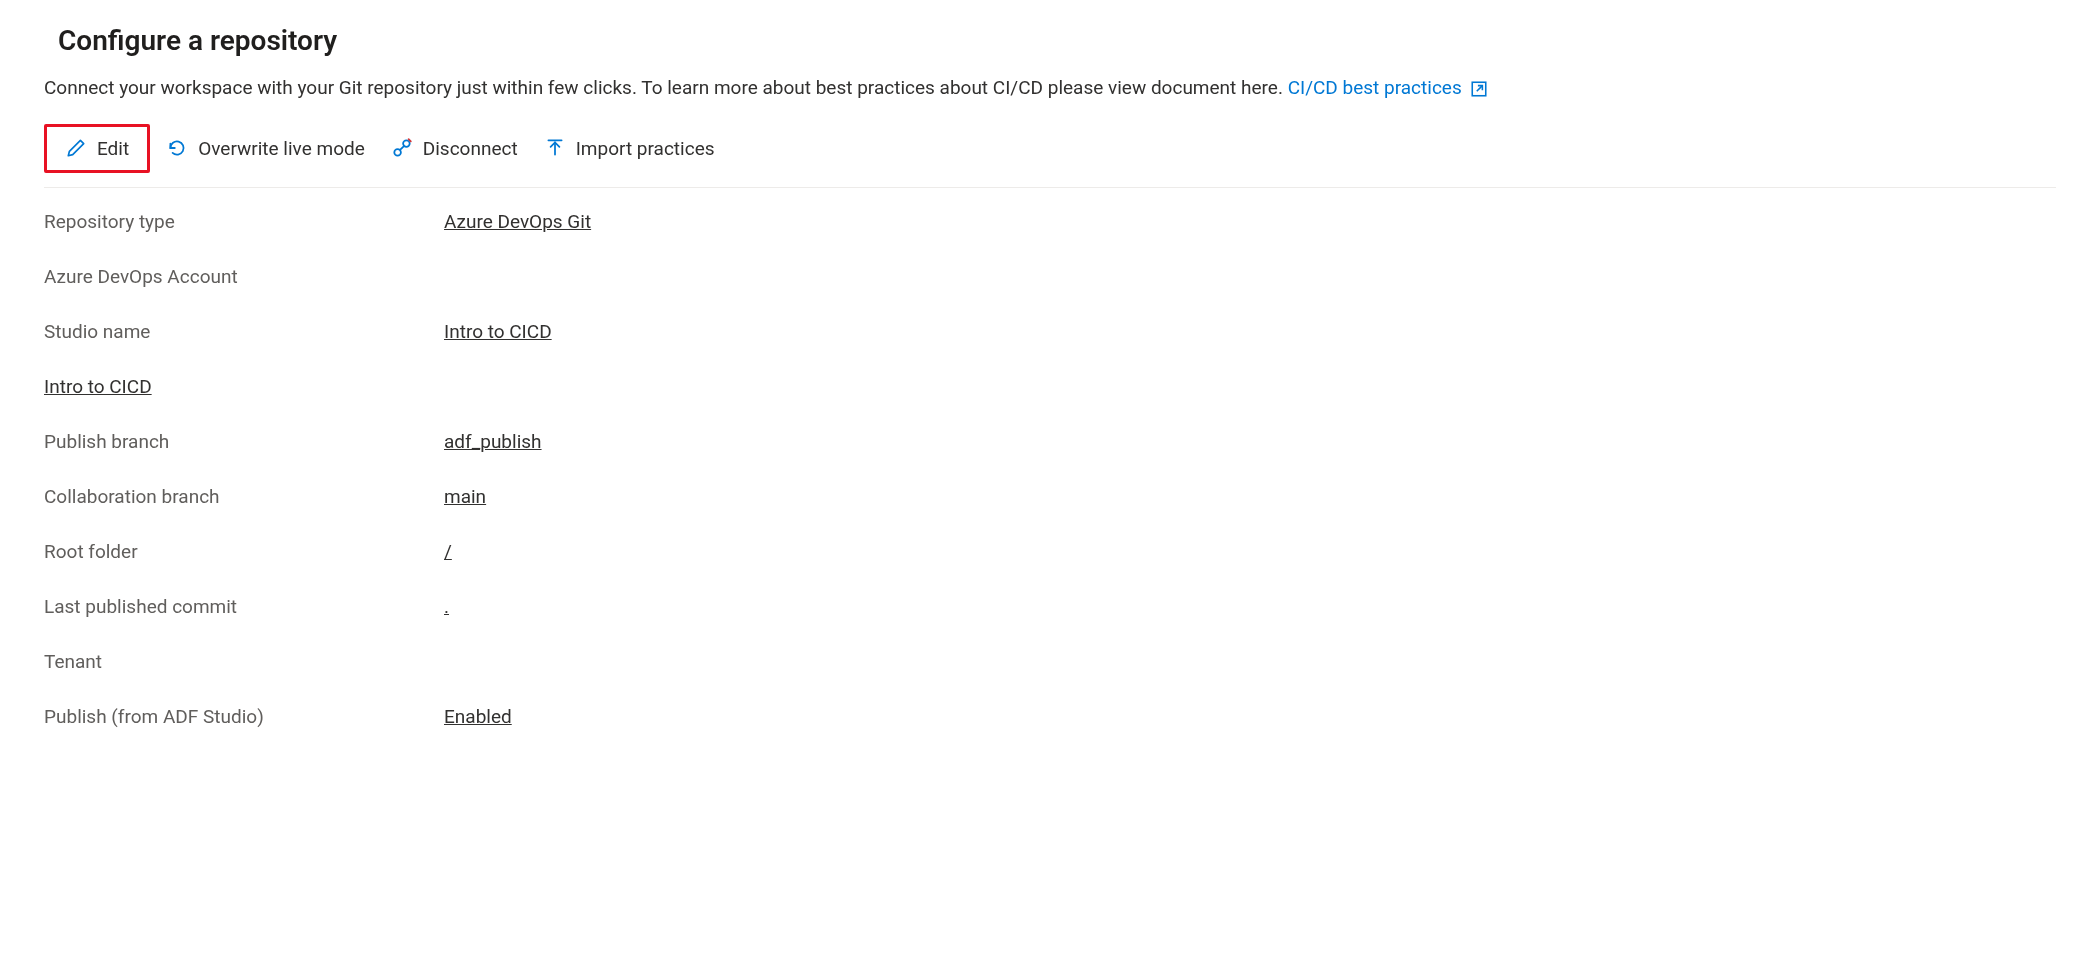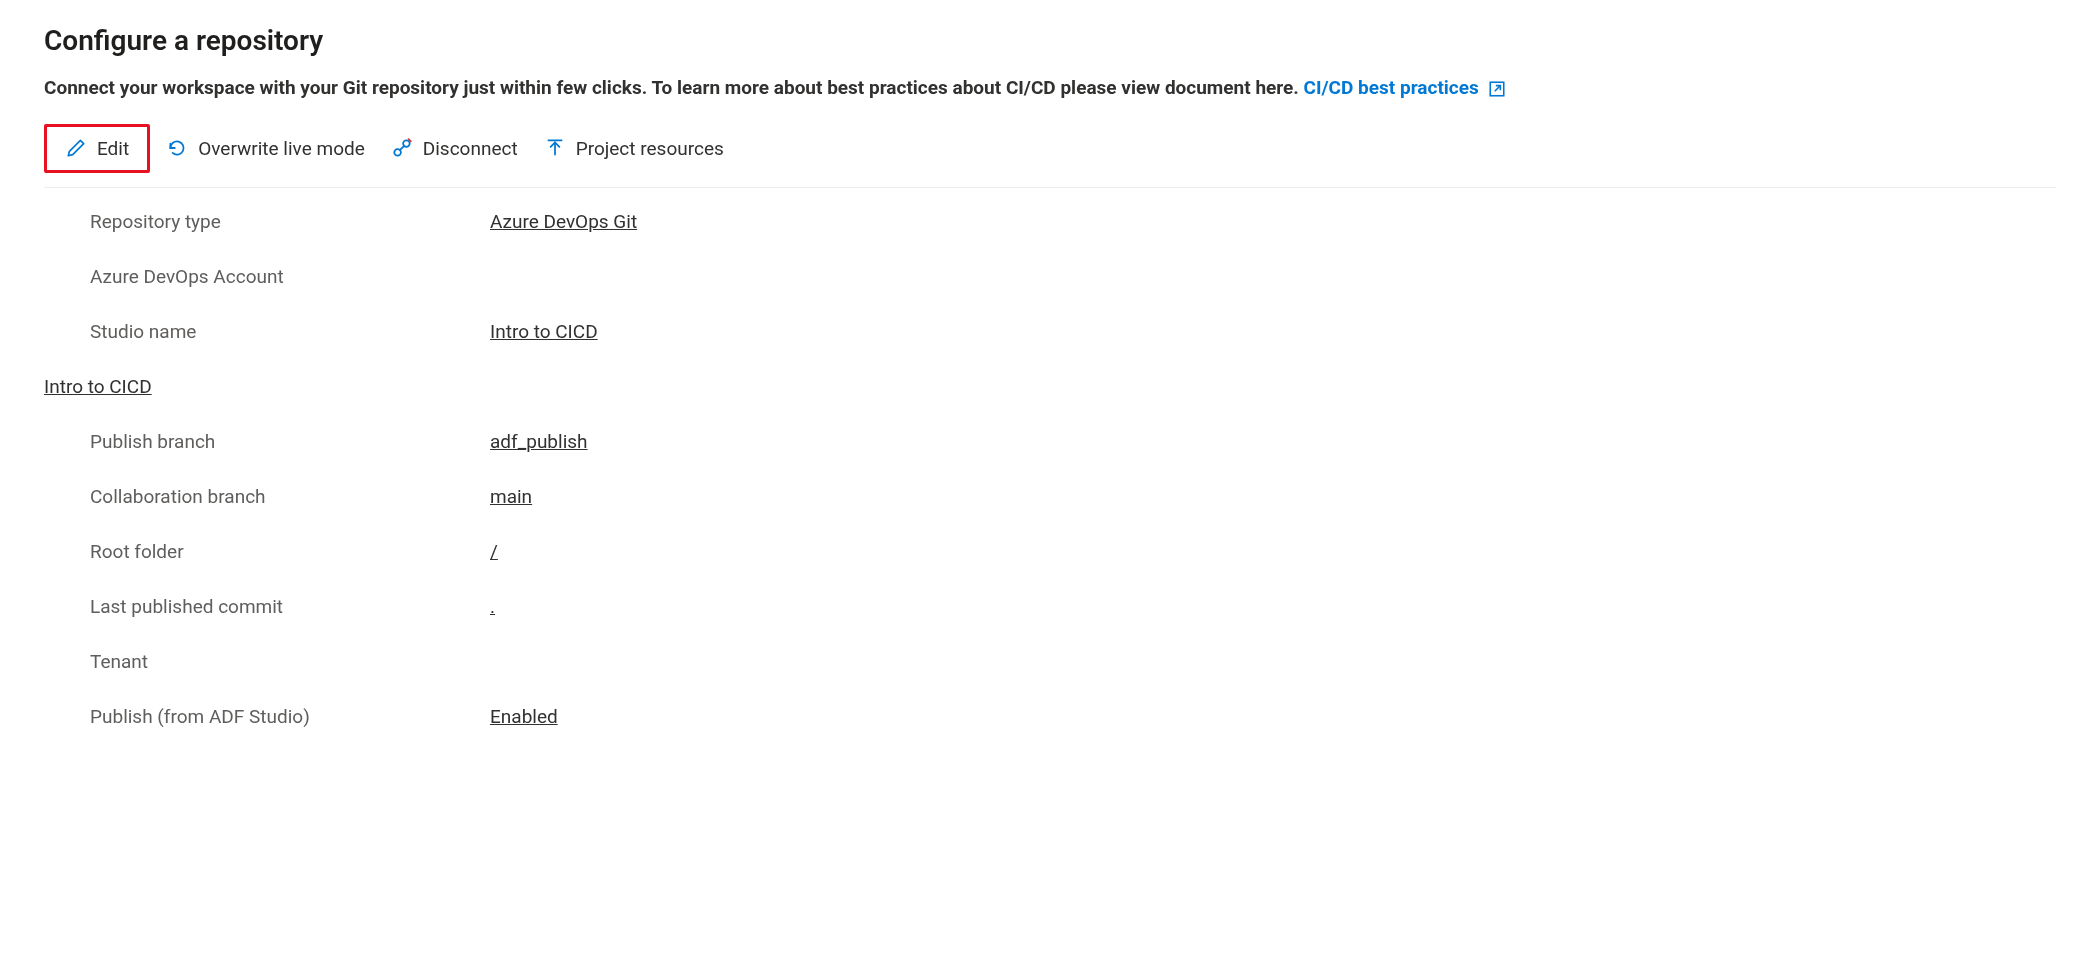--- a/index.html
+++ b/index.html
@@ -8,27 +8,27 @@
       background: #ffffff;
       color: #323130;
       font-size: 19px;
       padding: 24px 44px;
     }
     .page-title {
       font-size: 28px;
       font-weight: 600;
       color: #201f1e;
       margin-bottom: 18px;
+      margin-left: 14px;
     }
     .page-description {
       font-size: 19px;
       color: #323130;
       margin-bottom: 22px;
       line-height: 1.4;
-      font-weight: bold;
     }
     .link {
       color: #0078d4;
       text-decoration: none;
       cursor: pointer;
     }
     .link svg { vertical-align: middle; margin-left: 4px; }
     .toolbar {
       display: flex;
       align-items: center;
@@ -60,21 +60,20 @@
     .detail-row {
       display: flex;
       align-items: baseline;
       margin-bottom: 32px;
     }
     .detail-label {
       width: 400px;
       flex-shrink: 0;
       font-size: 19px;
       color: #605e5c;
-      margin-left: 46px;
     }
     .detail-value {
       font-size: 19px;
       color: #323130;
       text-decoration: underline;
     }
   </style>
 </head>
 <body>
 
@@ -120,21 +119,21 @@
     </svg>
     <span>Disconnect</span>
   </button>
 
   <button class="tool-btn">
     <svg width="22" height="22" viewBox="0 0 20 20" fill="none" stroke="#0078d4" stroke-width="1.6" stroke-linecap="round">
       <path d="M10 16 L10 5"></path>
       <path d="M6 9 L10 5 L14 9"></path>
       <path d="M4 3 H16"></path>
     </svg>
-    <span>Project resources</span>
+    <span>Import practices</span>
   </button>
 
 </div>
 
 <div class="details">
   <div class="detail-row">
     <div class="detail-label">Repository type</div>
     <div class="detail-value">Azure DevOps Git</div>
   </div>
   <div class="detail-row">

